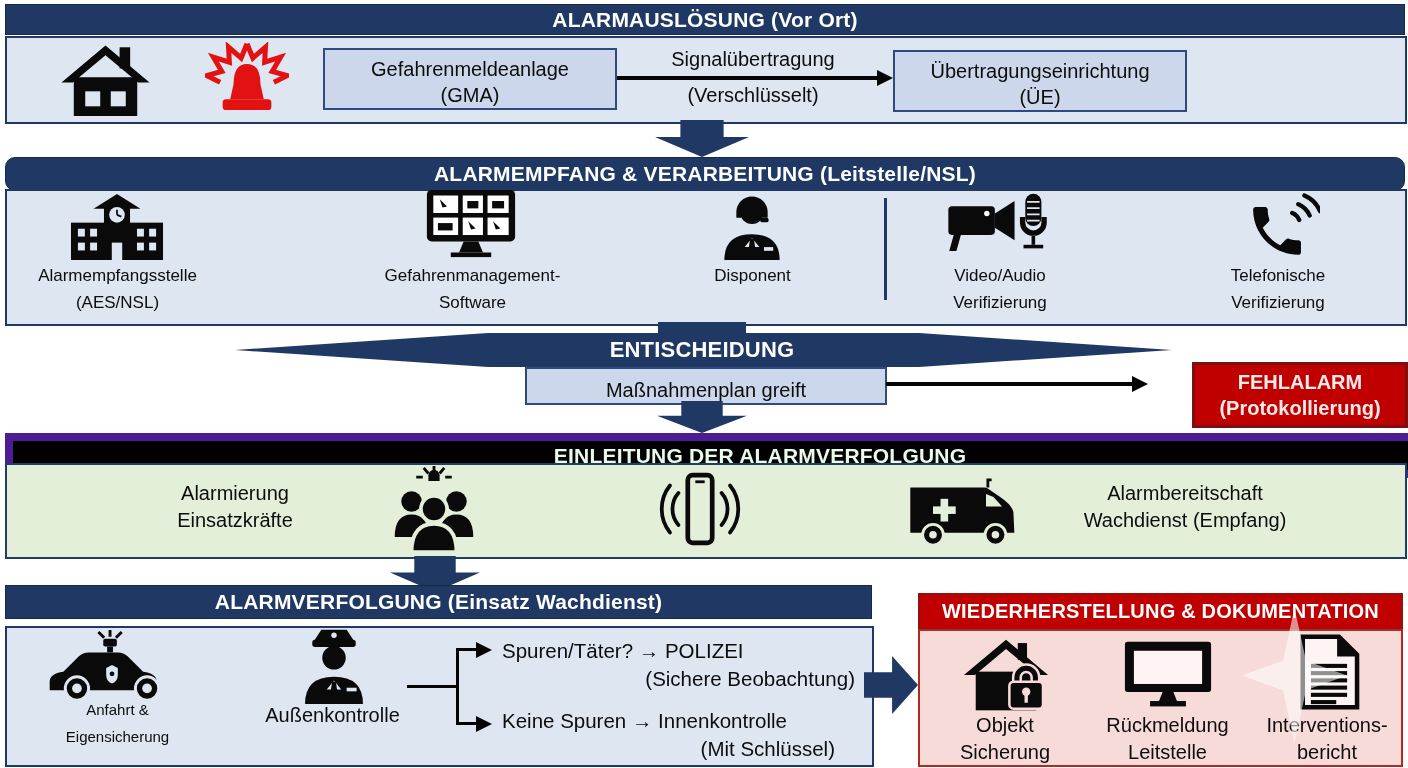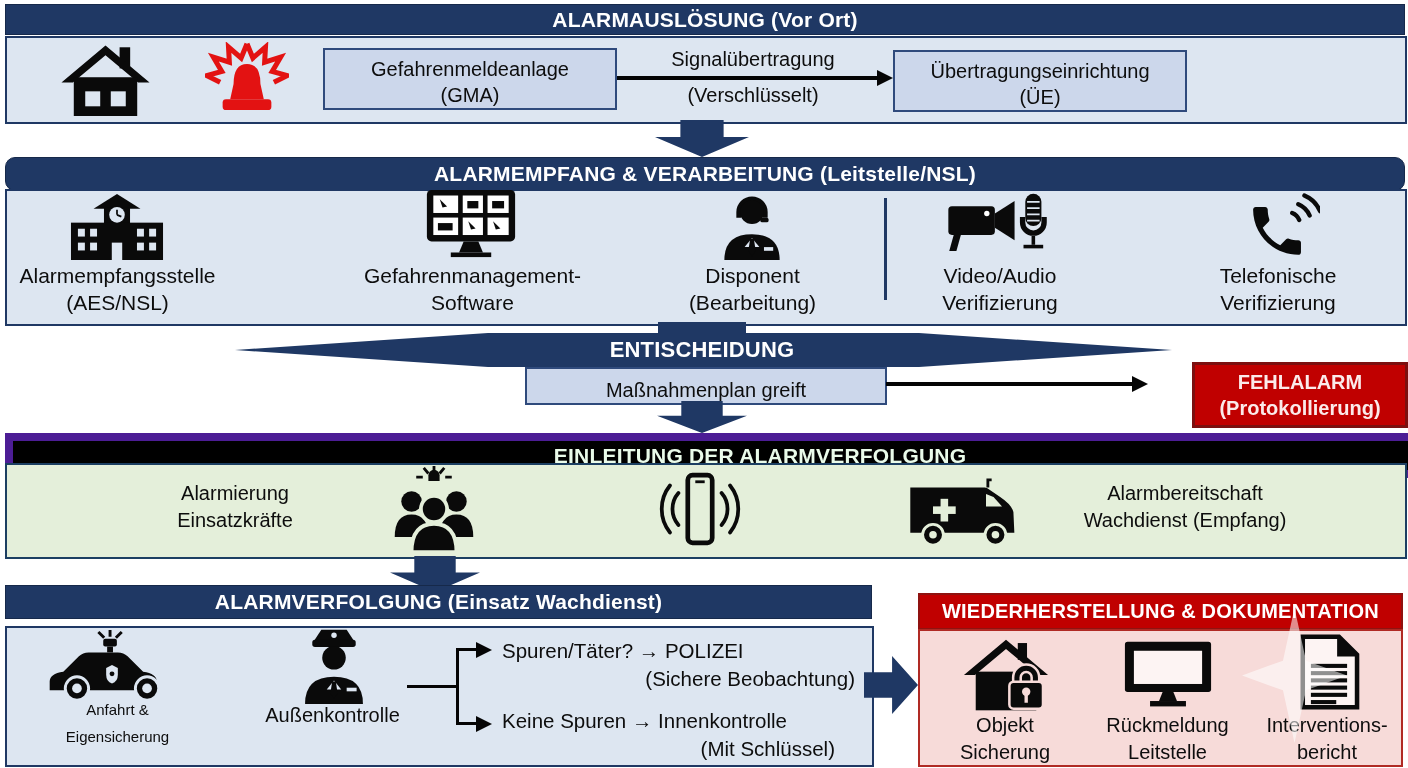--- a/index.html
+++ b/index.html
@@ -11,21 +11,21 @@
   .navy{background:#1f3864;border:1px solid #16294a;}
   .greenh{background:#000000;border:8px solid #4c1d95;color:#eafbea;padding-left:48px;}
   .redh{background:#c00000;border:2px solid #8f1210;}
   .panel{position:absolute;}
   .bluep{background:#dde6f1;border:2px solid #1f3864;}
   .greenp{background:#e4efda;border:2px solid #1c3f62;}
   .redp{background:#f7dbd9;border:2px solid #b02a24;}
   .box{position:absolute;background:#ccd7eb;border:2px solid #2f4a7c;
        display:flex;flex-direction:column;align-items:center;justify-content:flex-end;
        font-size:20px;line-height:1.3;}
-  .lbl{position:absolute;text-align:center;font-size:21px;line-height:27px;}
+  .lbl{position:absolute;text-align:center;font-size:17px;line-height:27px;}
   .free{position:absolute;font-size:20.5px;line-height:25px;}
   .navyarrow{position:absolute;background:#1f3864;}
   .downA{clip-path:polygon(27% 0,73% 0,73% 46%,100% 46%,50% 100%,0 46%,27% 46%);}
   .rightA{clip-path:polygon(0 28%,52% 28%,52% 0,100% 50%,52% 100%,52% 72%,0 72%);}
   .dblA{clip-path:polygon(0 50%,27% 0,73% 0,100% 50%,73% 100%,27% 100%);}
   .bline{position:absolute;background:#050505;}
   .bhead{position:absolute;width:0;height:0;border-left:16px solid #050505;
          border-top:8px solid transparent;border-bottom:8px solid transparent;}
   .sparkle{position:absolute;background:rgba(255,255,255,.55);
          clip-path:polygon(50% 0,61% 39%,100% 50%,61% 61%,50% 100%,39% 61%,0 50%,39% 39%);}
@@ -121,21 +121,20 @@
   <path d="M18,24 a17,17 0 0 1 34,0 v6 h-5 a13,13 0 0 0 -24,0 h-5 z" fill="#0a0a0a"></path>
   <circle cx="35" cy="24" r="13" fill="#0a0a0a"></circle>
   <rect x="44" y="30" width="9" height="5" rx="2" fill="#0a0a0a"></rect>
   <path d="M5,76 Q5,48 35,48 Q65,48 65,76 Z" fill="#0a0a0a"></path>
   <polygon points="35,52 27,62 43,62" fill="#dde6f1"></polygon>
   <polygon points="33,53 37,53 39,66 35,72 31,66" fill="#0a0a0a"></polygon>
   <rect x="48" y="62" width="10" height="4" fill="#dde6f1"></rect>
 </svg>
 <div class="lbl" style="left:630px;top:262px;width:245px;">
   <div>Disponent</div>
-  <div>(Bearbeitung)</div>
 </div>
 
 <div class="abs" style="left:884px;top:198px;width:3px;height:102px;background:#1f3864;"></div>
 
 <svg style="left:942px;top:192px;" width="112" height="68" viewBox="0 0 115 76">
   <rect x="2" y="16" width="52" height="32" rx="4" fill="#0a0a0a"></rect>
   <polygon points="54,24 76,10 76,54 54,40" fill="#0a0a0a"></polygon>
   <circle cx="45" cy="24" r="3" fill="#fff"></circle>
   <polygon points="8,48 16,48 11,66 3,66" fill="#0a0a0a"></polygon>
   <rect x="88" y="2" width="18" height="36" rx="9" fill="#0a0a0a"></rect>

